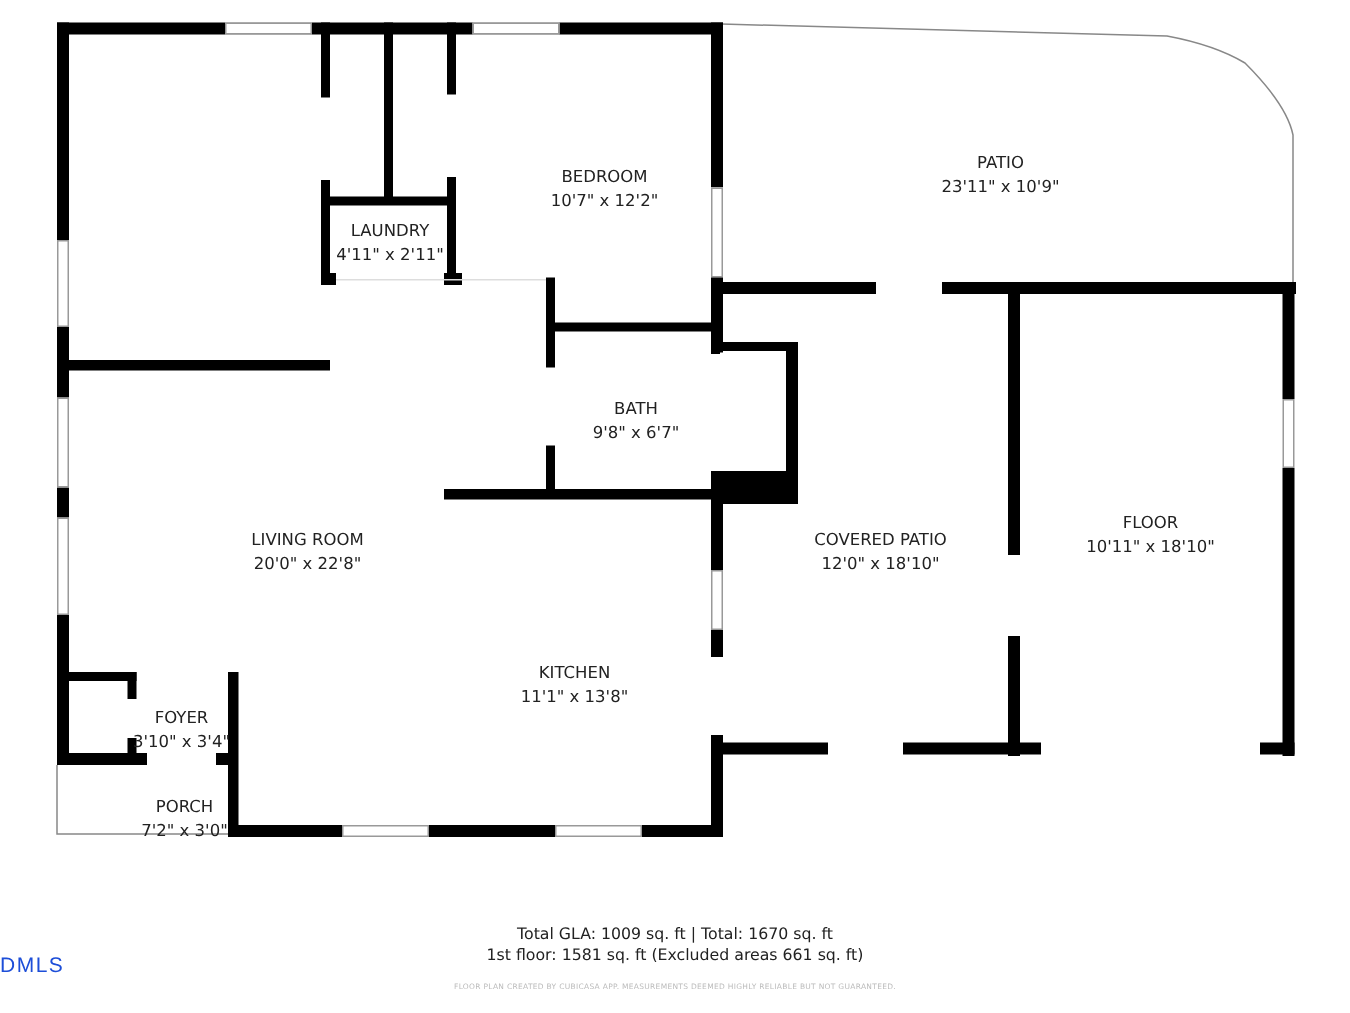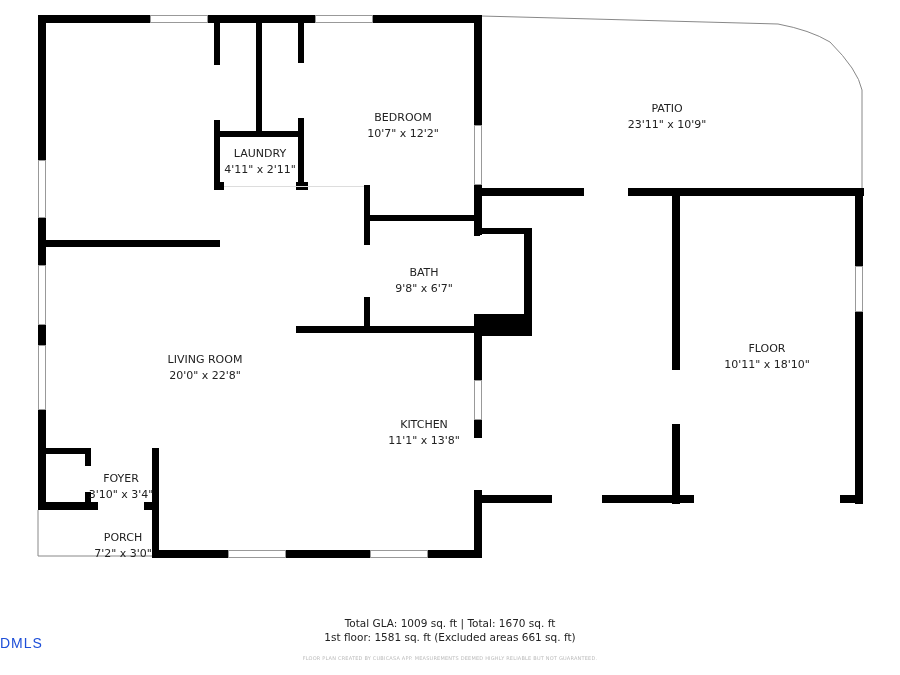--- a/index.html
+++ b/index.html
@@ -109,25 +109,29 @@
     <span class="dim">23'11" x 10'9"</span>
   </div>
   <div class="room-label" style="left:424px;top:265px;">
     <span>BATH</span>
     <span class="dim">9'8" x 6'7"</span>
   </div>
   <div class="room-label" style="left:205px;top:352px;">
     <span>LIVING ROOM</span>
     <span class="dim">20'0" x 22'8"</span>
   </div>
+  <div class="room-label" style="left:587px;top:352px;">
+    <span>COVERED PATIO</span>
+    <span class="dim">12'0" x 18'10"</span>
+  </div>
   <div class="room-label" style="left:767px;top:341px;">
     <span>FLOOR</span>
     <span class="dim">10'11" x 18'10"</span>
   </div>
-  <div class="room-label" style="left:383px;top:417px;margin-left:41px;">
+  <div class="room-label" style="left:383px;top:441px;">
     <span>KITCHEN</span>
     <span class="dim">11'1" x 13'8"</span>
   </div>
   <div class="room-label" style="left:121px;top:471px;">
     <span>FOYER</span>
     <span class="dim">3'10" x 3'4"</span>
   </div>
   <div class="room-label" style="left:95px;top:530px;margin-left:28px;">
     <span>PORCH</span>
     <span class="dim">7'2" x 3'0"</span>

